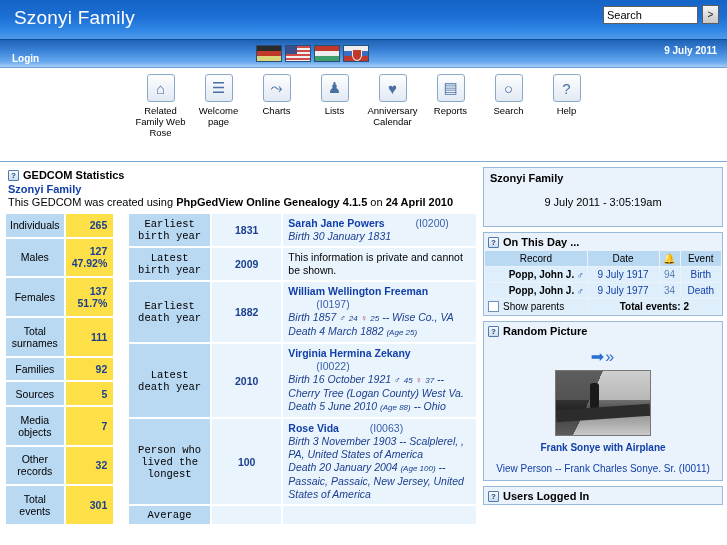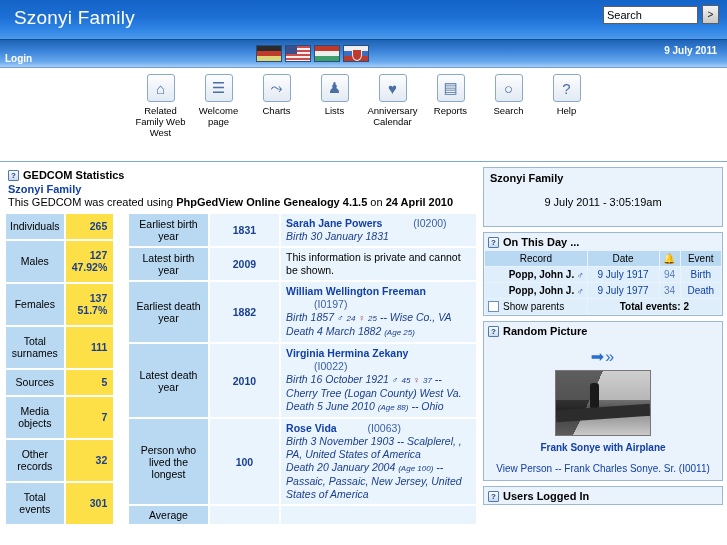--- a/index.html
+++ b/index.html
@@ -60,21 +60,21 @@
 
   
   #subbar {
     position: relative;
     height: 28px;
     background: linear-gradient(to bottom, #1e62b4 0%, #3a83d8 40%, #67a8ee 80%, #a9cdf5 100%);
     border-bottom: 1px solid #6f9fd0;
   }
   #login-link {
     position: absolute;
-    left: 5px; top: 13px;
+    left: 12px; top: 13px;
     color: #ffffff;
     font-size: 10px;
     font-weight: bold;
     text-decoration: none;
     cursor: pointer;
   }
   #flags {
     position: absolute;
     left: 256px; top: 5px;
     display: flex;
@@ -240,21 +240,21 @@
   .pname { font-weight: bold; color: #1240a8; cursor: pointer; }
   .pxref { color: #3a5fa8; font-weight: normal; padding-left: 28px; }
   .pevt { font-style: italic; color: #1b3f8f; }
   .page { font-size: 8px; font-style: italic; }
   .sym { font-size: 9px; }
   .plain { color: #000; font-style: normal; font-weight: normal; }
 
   #tbl-a { width: 122px; }
   #tbl-a td.lbl { width: 72px; }
   #tbl-a td.val { width: 44px; }
-  #tbl-b td.lbl { width: 88px; }
+  #tbl-b td.lbl { width: 88px; font-family: Liberation Mono, monospace; }
   #tbl-b td.valc { width: 32px; }
   #tbl-b td.det { width: 232px; }
 
   
   #welcome-panel { padding: 0; }
   #welcome-title {
     font-weight: bold;
     font-size: 11px;
     padding: 4px 6px 0 6px;
   }
@@ -362,21 +362,21 @@
     <span class="flag flag-us"></span>
     <span class="flag flag-hu"></span>
     <span class="flag flag-sk"></span>
   </div>
   <div id="header-date">9 July 2011</div>
 </div>
 
 <div id="toolbar">
     <a class="tool">
       <span class="tool-icon" style="font-size: 15px; color: rgb(74, 111, 165);">⌂</span>
-      <span class="tool-label">Related Family Web West</span>
+      <span class="tool-label">Related Family Web Rose</span>
     </a>
     <a class="tool">
       <span class="tool-icon" style="font-size: 15px; color: rgb(74, 111, 165);">☰</span>
       <span class="tool-label">Welcome page</span>
     </a>
     <a class="tool">
       <span class="tool-icon" style="font-size: 15px; color: rgb(74, 111, 165);">⤳</span>
       <span class="tool-label">Charts</span>
     </a>
     <a class="tool">
@@ -425,20 +425,24 @@
                 <td class="lbl">Males</td>
                 <td class="val">127<br>47.92%</td>
               </tr>
               <tr>
                 <td class="lbl">Females</td>
                 <td class="val">137<br>51.7%</td>
               </tr>
               <tr>
                 <td class="lbl">Total surnames</td>
                 <td class="val">111</td>
+              </tr>
+              <tr>
+                <td class="lbl">Families</td>
+                <td class="val">92</td>
               </tr>
               <tr>
                 <td class="lbl">Sources</td>
                 <td class="val">5</td>
               </tr>
               <tr>
                 <td class="lbl">Media objects</td>
                 <td class="val">7</td>
               </tr>
               <tr>

